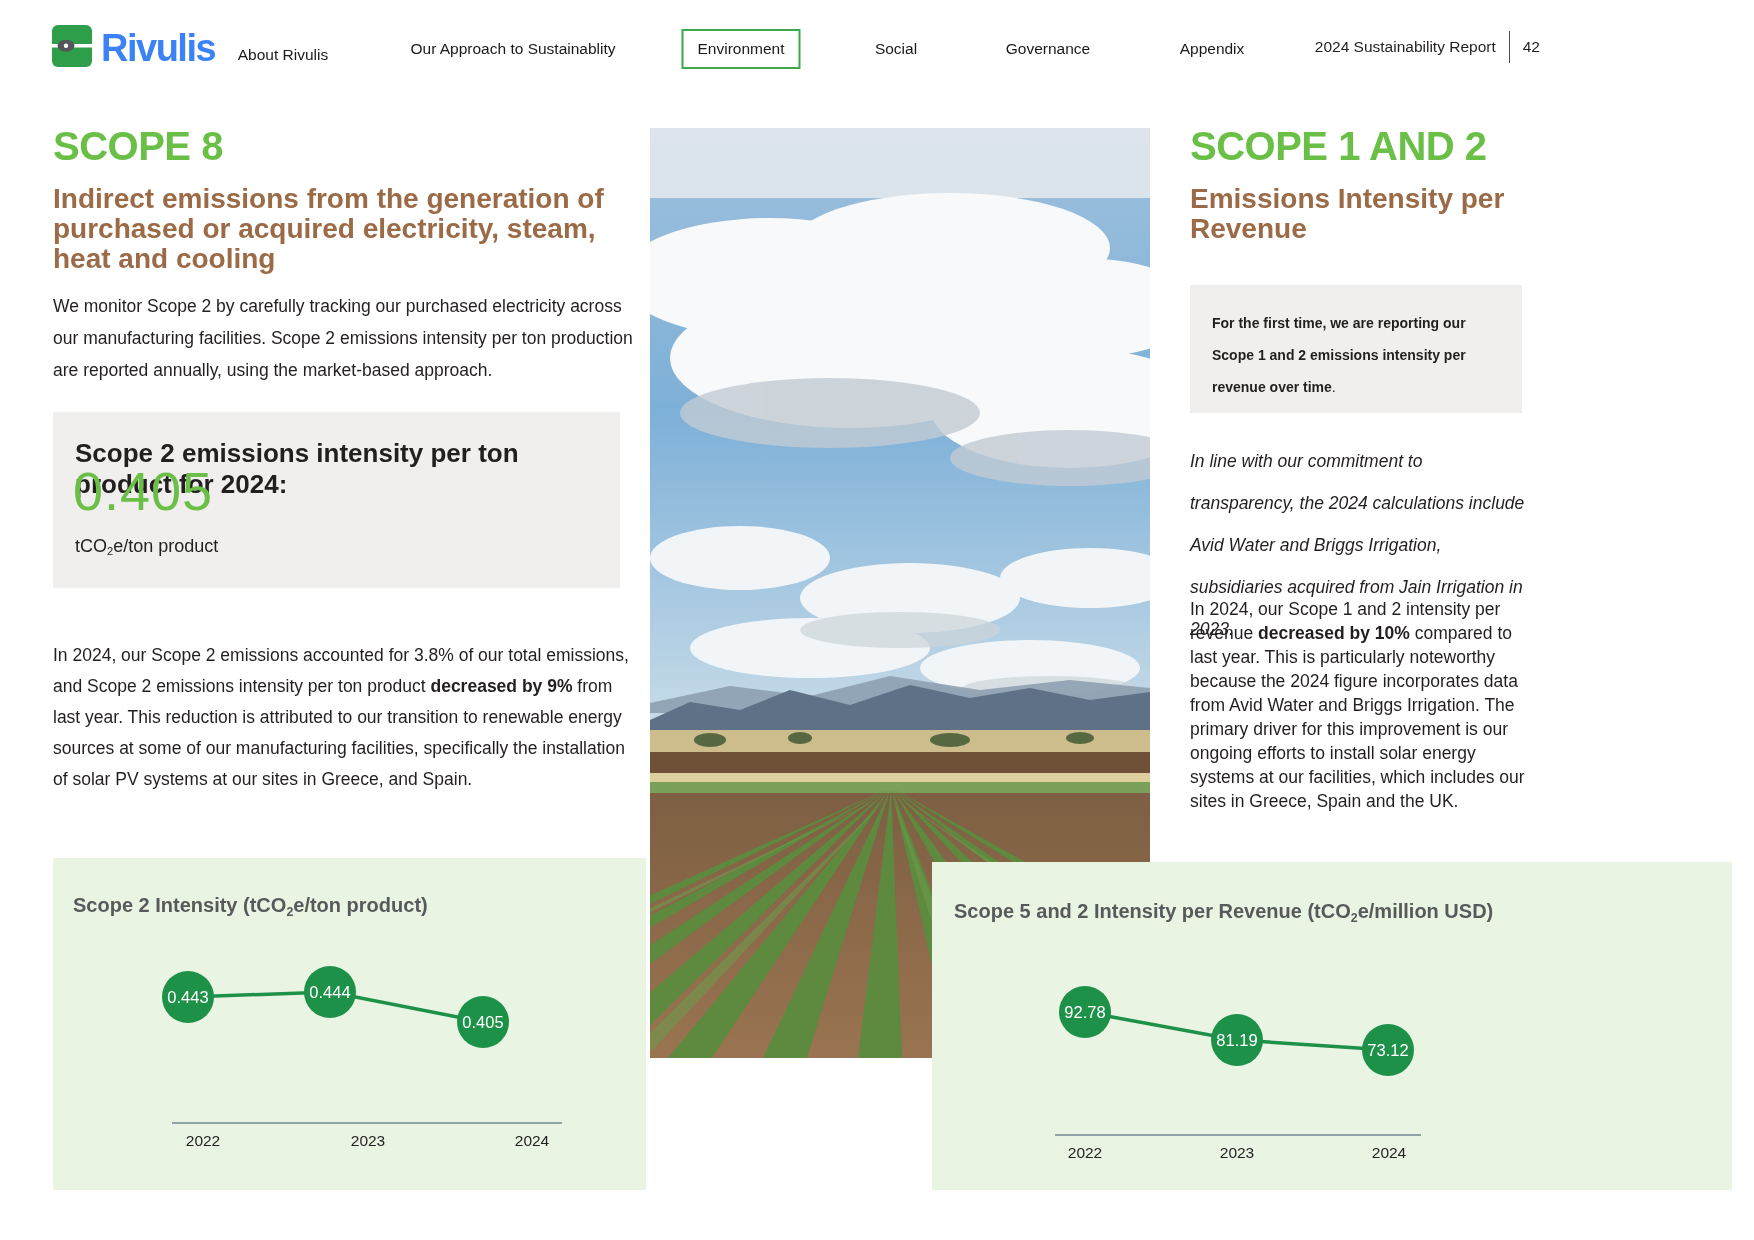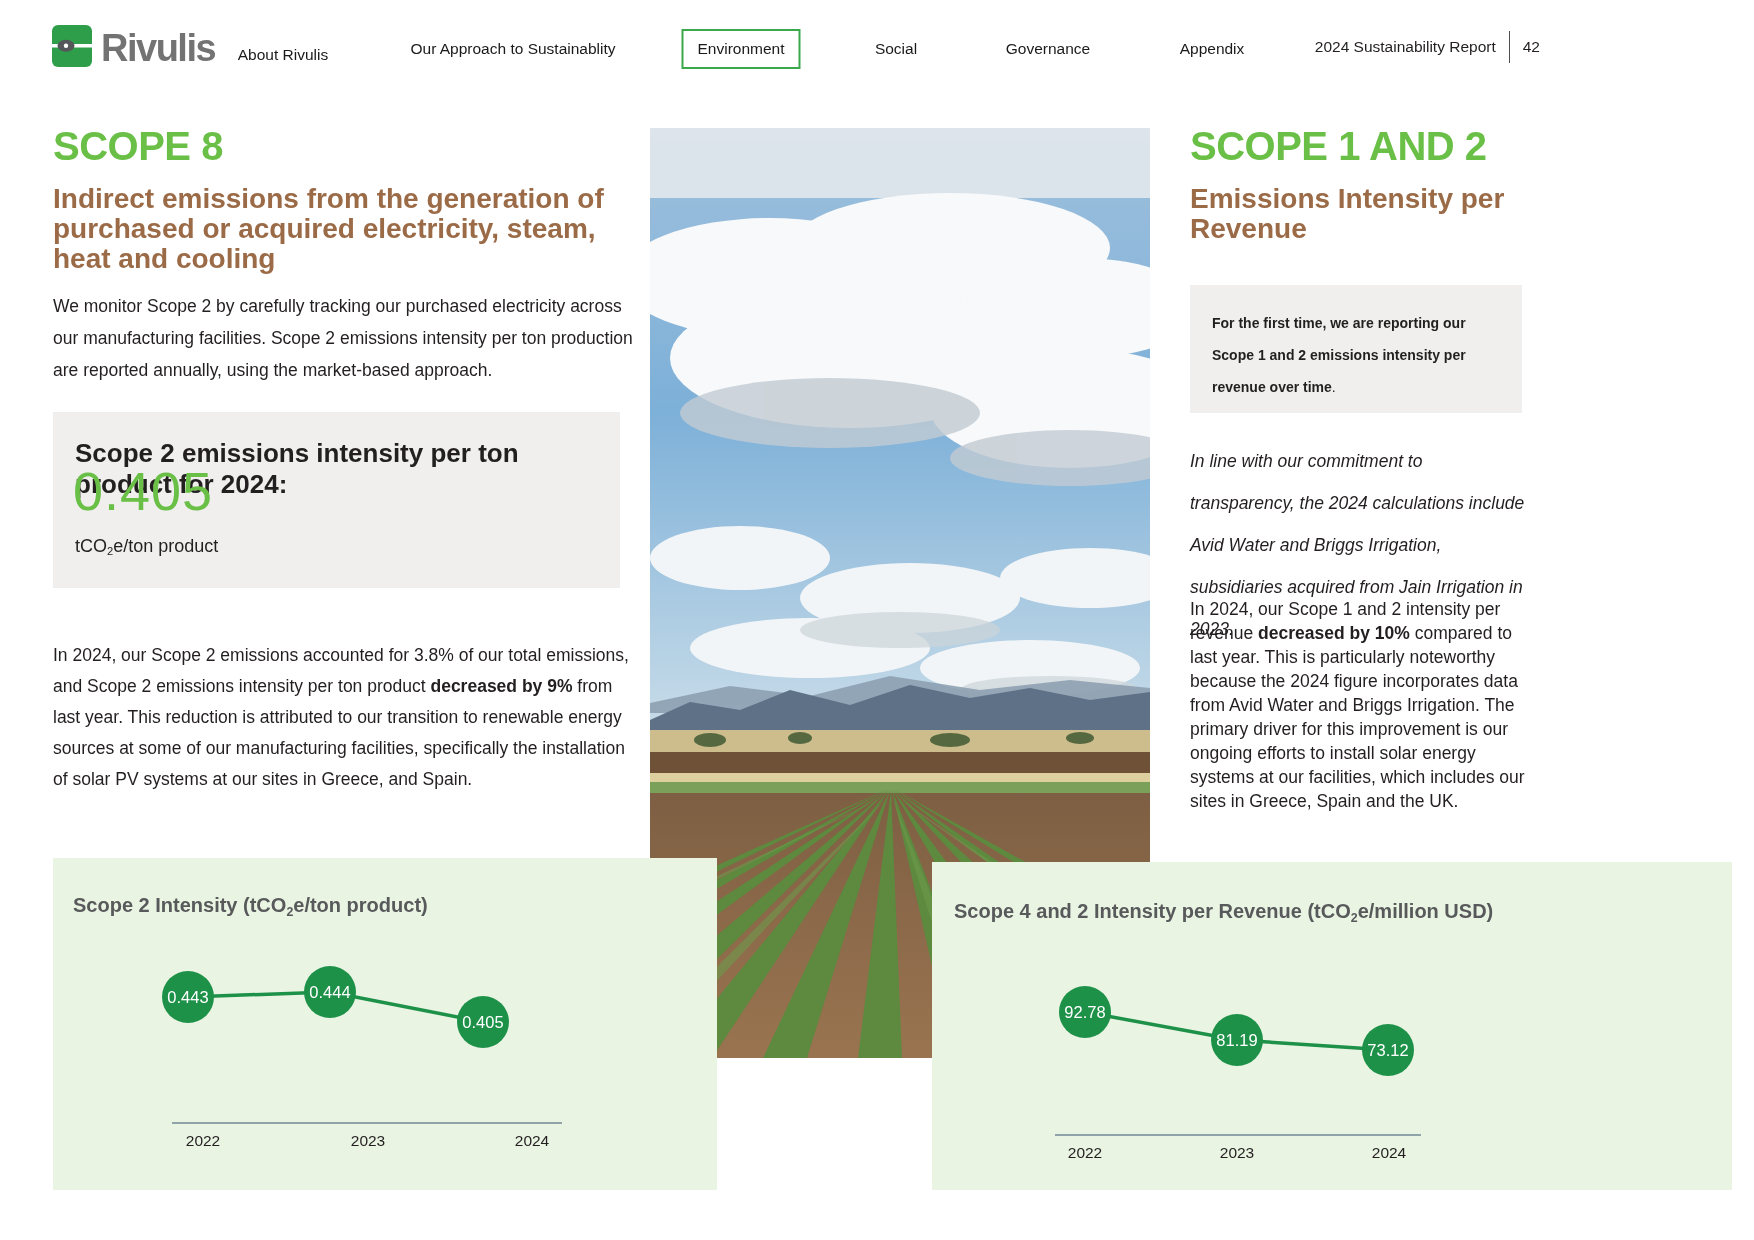--- a/index.html
+++ b/index.html
@@ -3,21 +3,21 @@
 <meta charset="utf-8">
 <title>2024 Sustainability Report</title>
 <style>
   html,body{margin:0;padding:0;background:#ffffff;}
   .page{position:relative;width:1754px;height:1240px;background:#ffffff;overflow:hidden;
         font-family:"Liberation Sans","DejaVu Sans",sans-serif;color:#231f20;}
 
   
   .header{position:absolute;left:0;top:0;width:1754px;height:95px;background:#fff;z-index:10;}
   .logo{position:absolute;left:50px;top:22px;display:flex;align-items:center;}
-  .logo-text{font-size:38px;font-weight:bold;color:#737373;letter-spacing:-1.5px;margin-left:7px;}
+  .logo-text{font-size:38px;font-weight:bold;color:#3b82f6;letter-spacing:-1.5px;margin-left:7px;}
   .nav-item{position:absolute;top:40px;transform:translateX(-50%);font-size:15.5px;color:#1a1a1a;
             white-space:nowrap;cursor:pointer;}
   .nav-item.active{top:29px;border:2px solid #3aa84b;padding:9px 14px;background:#fff;}
   .nav-1{left:283px;margin-top:6px;} .nav-2{left:513px;} .nav-3{left:741px;}
   .nav-4{left:896px;} .nav-5{left:1048px;} .nav-6{left:1212px;}
   .header-right{position:absolute;top:31px;right:214px;display:flex;align-items:center;}
   .header-right .rep-title{font-size:15.5px;white-space:nowrap;}
   .vdivider{width:1px;height:32px;background:#4d4d4f;margin:0 13px;}
   .page-num{font-size:15.5px;}
 
@@ -41,21 +41,21 @@
   .r-h1{left:1190px;top:124px;}
   .r-h2{left:1190px;top:184px;width:330px;}
   .callout{position:absolute;left:1190px;top:285px;width:332px;height:128px;background:#f0efed;z-index:2;}
   .callout-text{position:absolute;left:22px;top:22px;width:292px;font-size:14px;line-height:32px;font-weight:bold;}
   .callout-text .plain{font-weight:normal;}
   .r-p1{left:1190px;top:440px;width:335px;line-height:42px;font-style:italic;}
   .r-p2{left:1190px;top:597px;width:338px;line-height:24px;}
 
   
   .chart-box{position:absolute;background:#e9f4e3;z-index:5;}
-  .chart-left{left:53px;top:858px;width:664px;height:332px;}
+  .chart-left{left:53px;top:858px;width:593px;height:332px;}
   .chart-right{left:932px;top:862px;width:800px;height:328px;}
   .chart-title{position:absolute;left:20px;top:36px;font-size:20px;font-weight:bold;color:#58595b;}
   .chart-right .chart-title{left:22px;top:38px;}
   sub{font-size:0.62em;vertical-align:baseline;position:relative;top:0.3em;}
   .trend{position:absolute;left:0;top:0;z-index:2;}
   .dot{position:absolute;width:52px;height:52px;border-radius:26px;background:#1e9149;z-index:3;
        display:flex;align-items:center;justify-content:center;color:#fff;font-size:16.5px;}
   .cl-d1{left:109px;top:113px;} .cl-d2{left:251px;top:108px;} .cl-d3{left:404px;top:138px;}
   .cr-d1{left:127px;top:124px;} .cr-d2{left:279px;top:152px;} .cr-d3{left:430px;top:162px;}
   .axis{position:absolute;border-top:2px solid #8fa3a8;}
@@ -205,21 +205,21 @@
     <div class="dot cl-d3">
         <span>0.405</span>
       </div>
     <div class="axis cl-axis"></div>
     <div class="tick cl-t cl-t1">2022</div>
     <div class="tick cl-t cl-t2">2023</div>
     <div class="tick cl-t cl-t3">2024</div>
   </div>
 
   <div class="chart-box chart-right">
-    <div class="chart-title"><span>Scope 4 and 2 Intensity per Revenue (tCO</span><sub>2</sub><span>e/million USD)</span></div>
+    <div class="chart-title"><span>Scope 5 and 2 Intensity per Revenue (tCO</span><sub>2</sub><span>e/million USD)</span></div>
     <svg class="trend" width="800" height="328">
       <polyline points="153,150 305,178 456,188" fill="none" stroke="#1e9149" stroke-width="3.5"></polyline>
     </svg>
     <div class="dot cr-d1">
         <span>92.78</span>
       </div>
     <div class="dot cr-d2">
         <span>81.19</span>
       </div>
     <div class="dot cr-d3">

